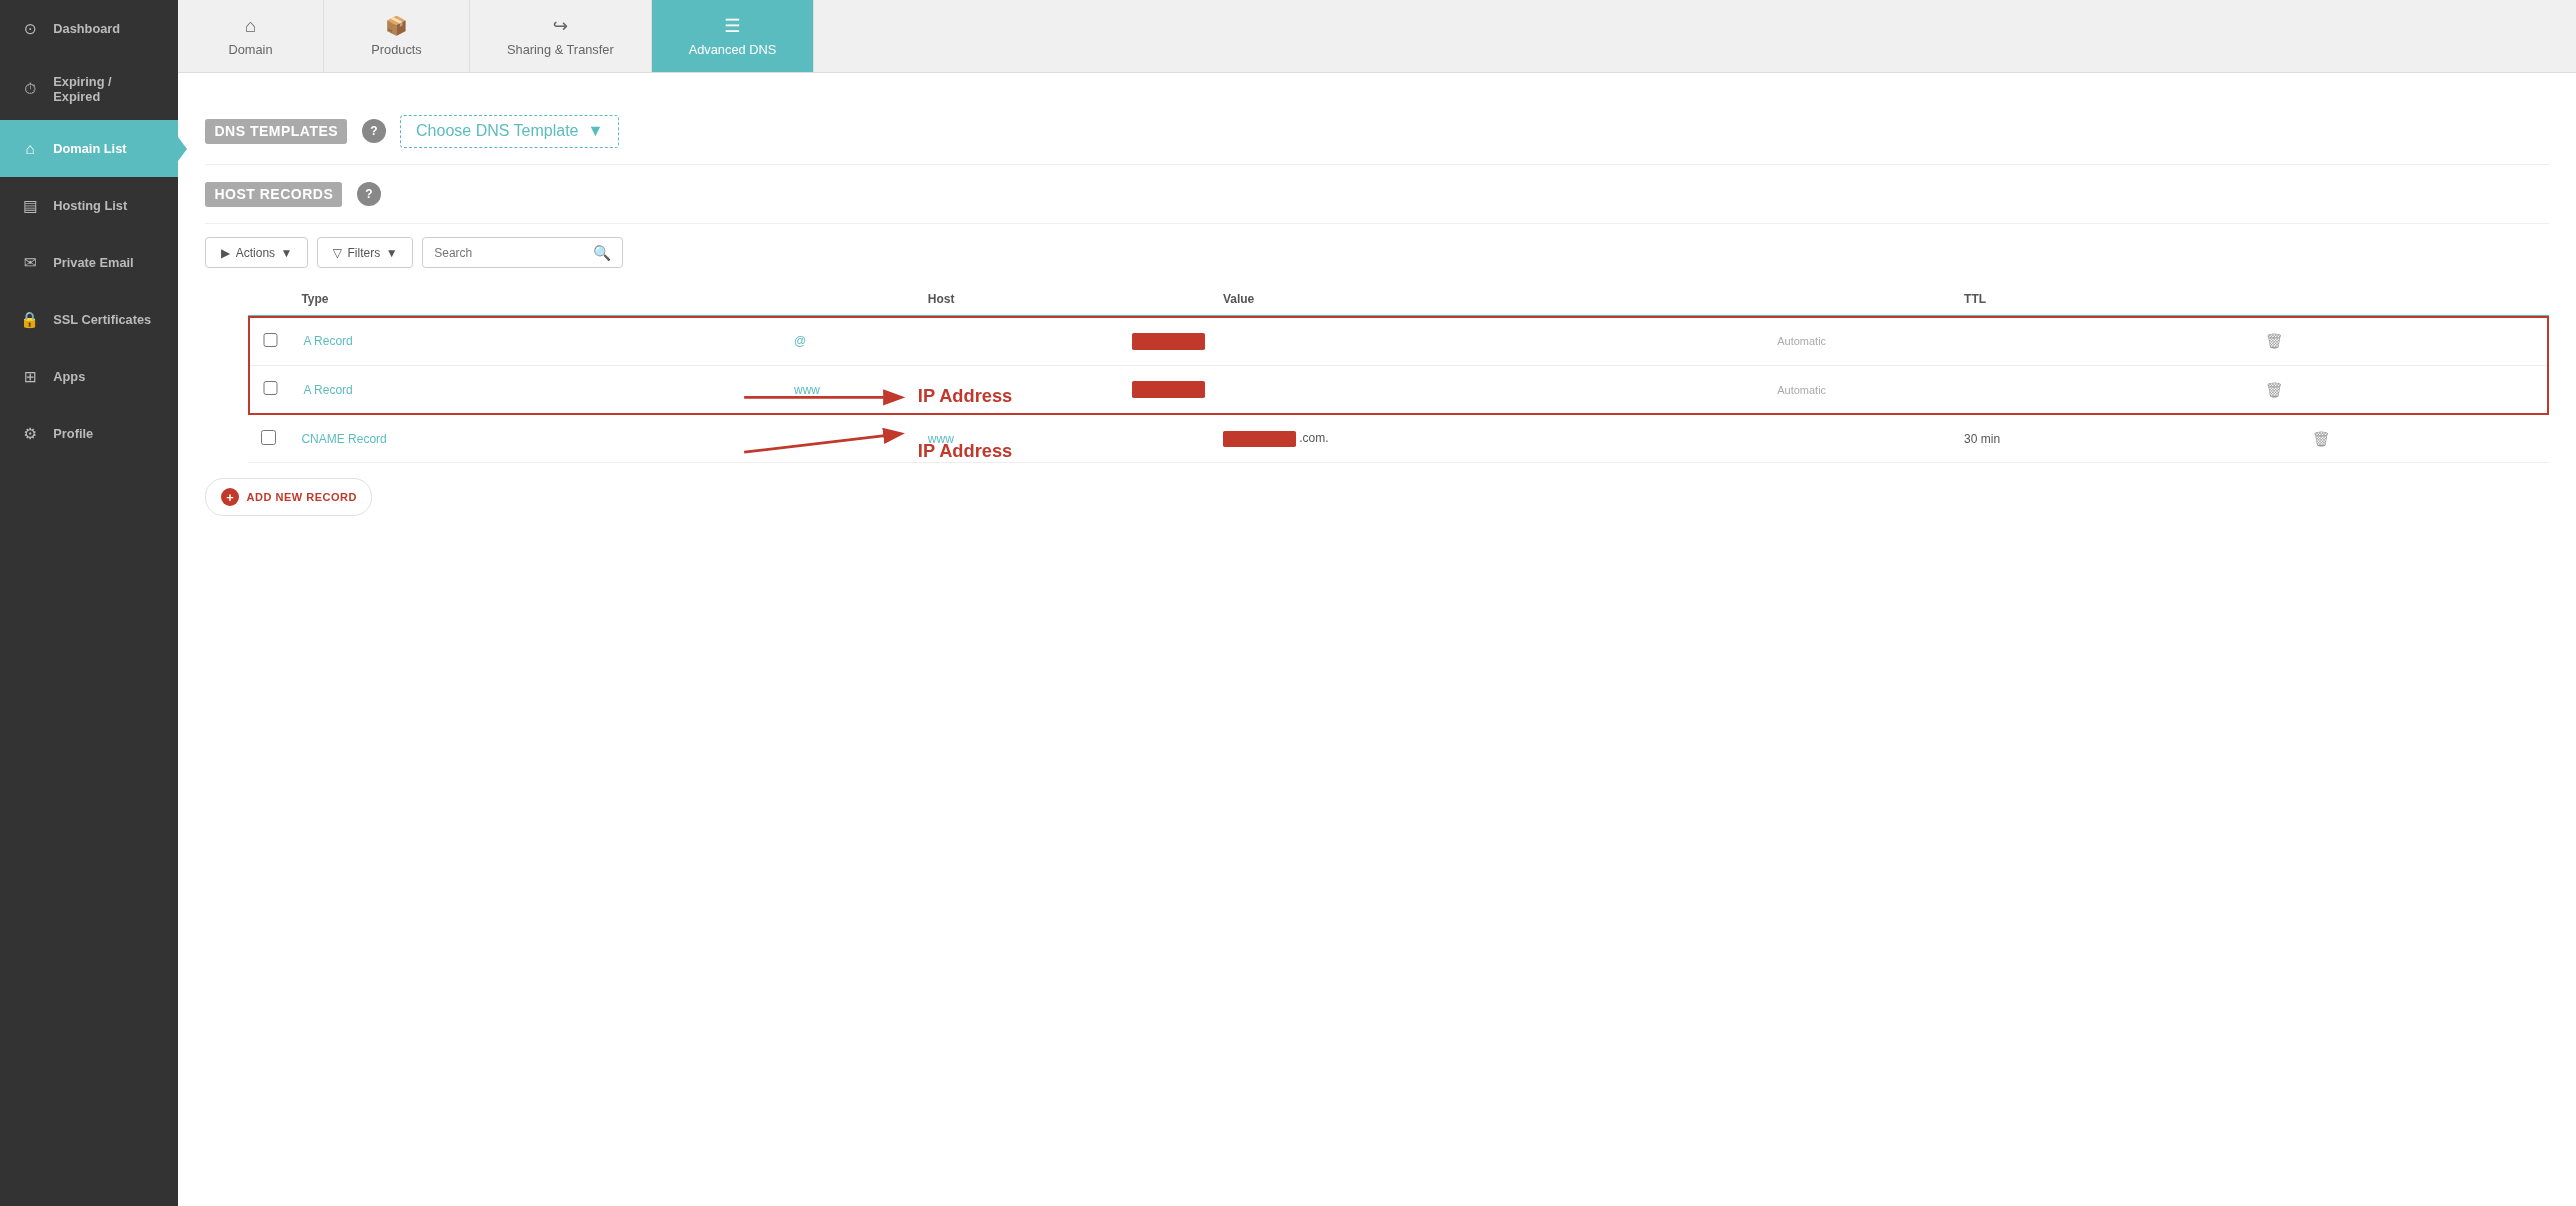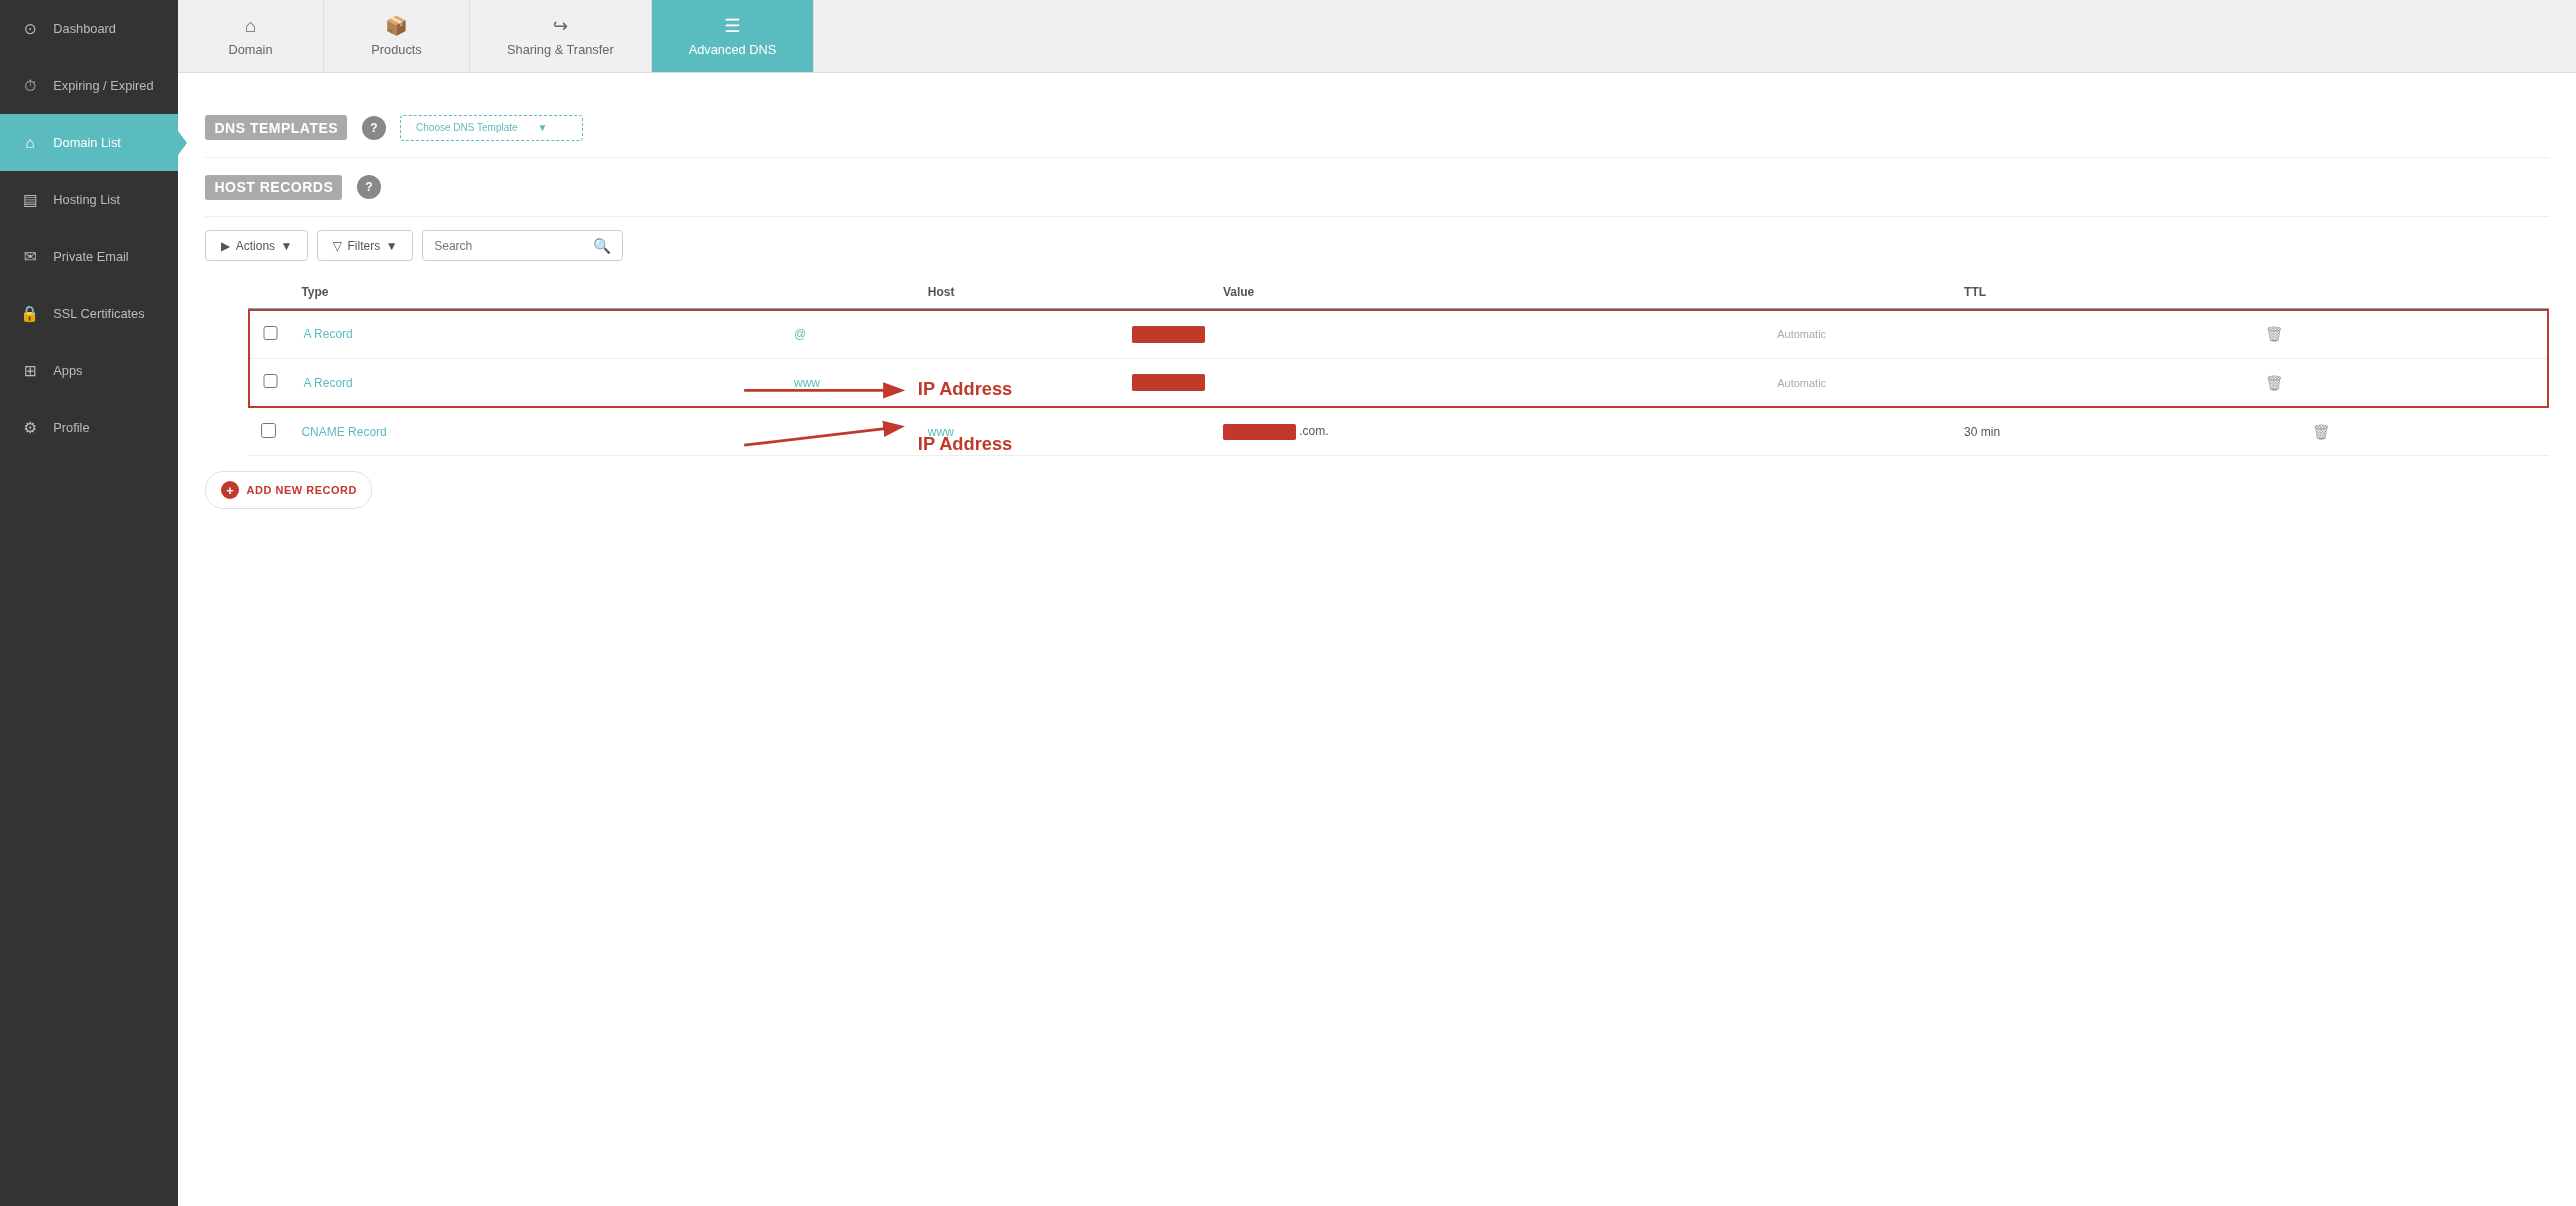--- a/index.html
+++ b/index.html
@@ -41,21 +41,21 @@
     .sidebar-icon {
       width: 24px;
       height: 24px;
       margin-right: 11px;
       display: flex;
       align-items: center;
       justify-content: center;
       font-size: 15.5px;
       flex-shrink: 0;
     }
-    .sidebar-label { font-size: 12.8px; font-weight: 400; }
+    .sidebar-label { font-size: 12.8px; font-weight: 700; }
 
     
     .main {
       flex: 1;
       display: flex;
       flex-direction: column;
       overflow: auto;
       background: #fff;
     }
 
@@ -125,23 +125,23 @@
       cursor: pointer;
       margin-right: 14.6px;
       flex-shrink: 0;
     }
 
     .dns-dropdown {
       border: 1.8px dashed #5bbcbf;
       border-radius: 3.7px;
       padding: 6.4px 14.6px;
       color: #5bbcbf;
-      font-size: 10px;
-      display: flex;
-      gap: 20px;
+      font-size: 16px;
+      display: flex;
+      gap: 9px;
       cursor: pointer;
       min-width: 183px;
     }
 
     
     .toolbar {
       display: flex;
       align-items: center;
       gap: 9.1px;
       padding: 12.8px 0 14.6px 0;

